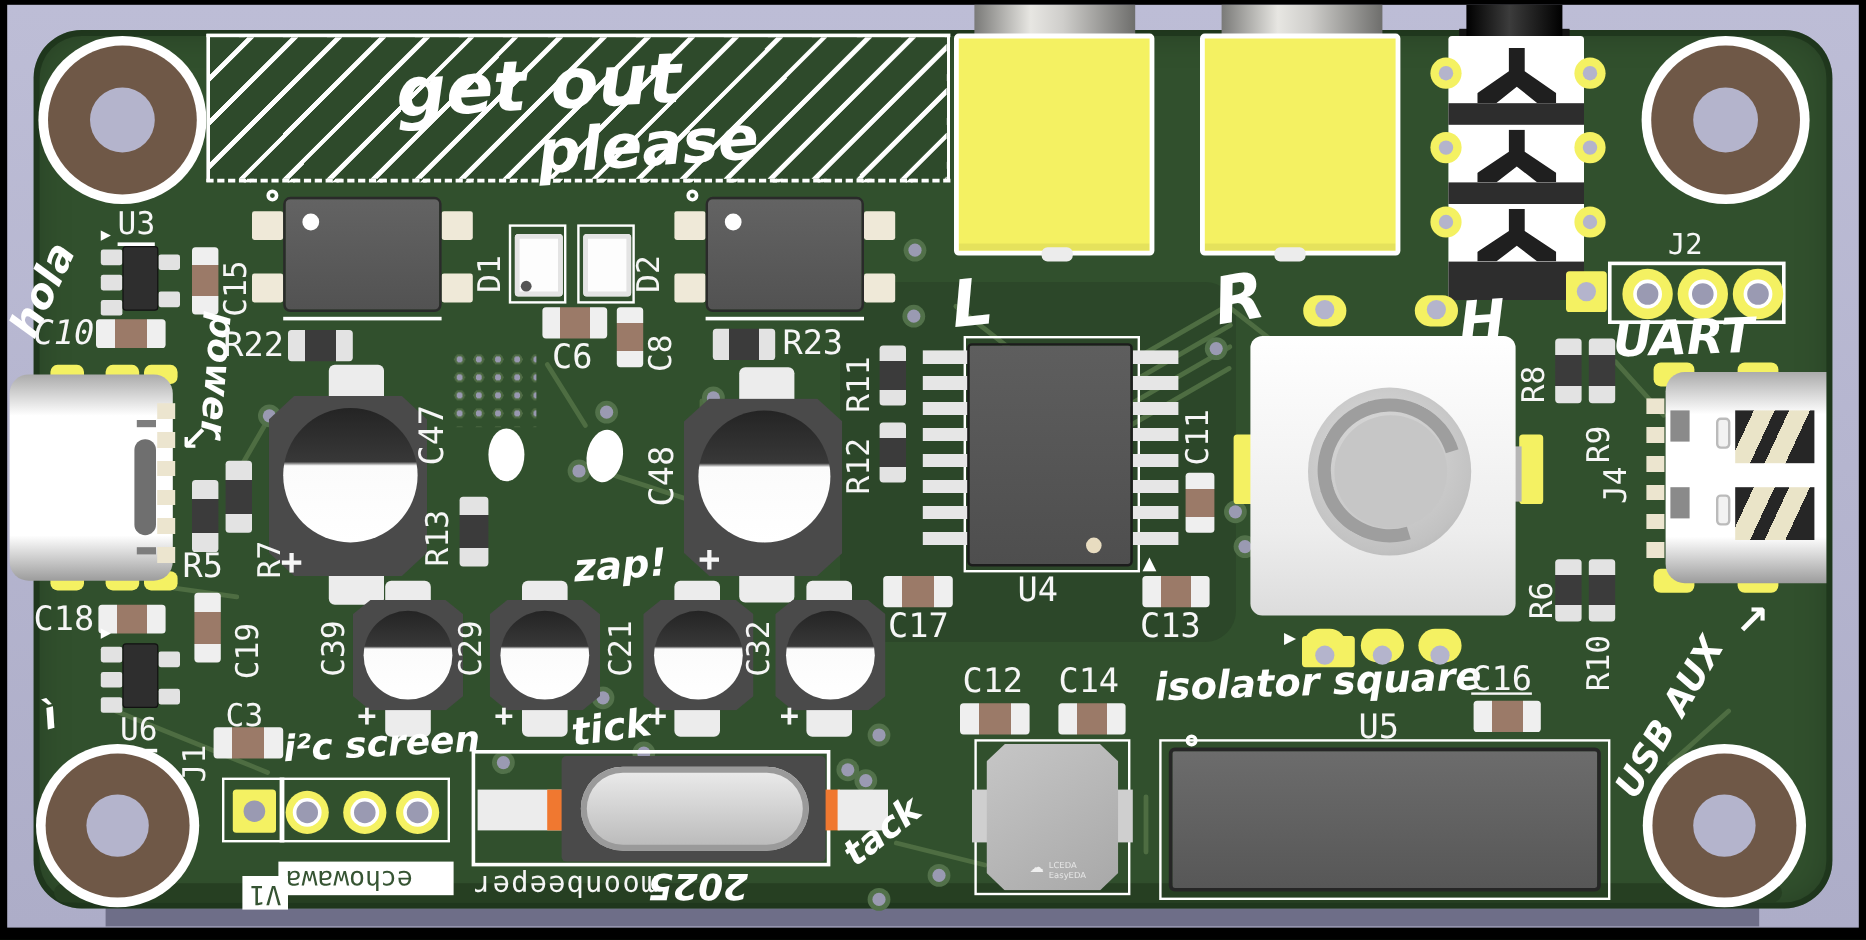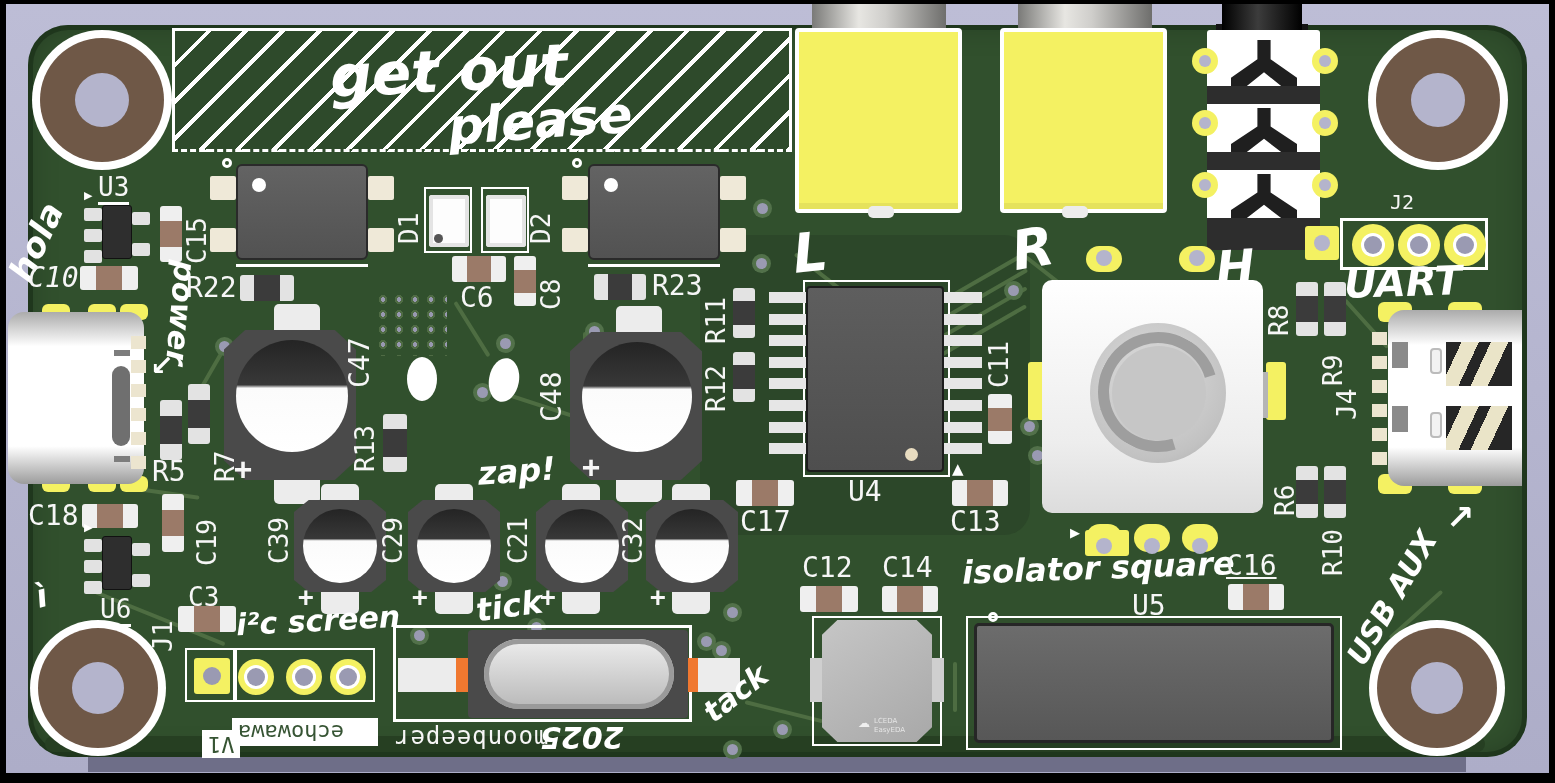--- a/index.html
+++ b/index.html
@@ -141,21 +141,21 @@
   <div class="silkbox" style="left:1340px;top:218px;width:148px;height:52px;border-width:3px;"></div>
   <div class="hole" style="left:1352px;top:224px;width:42px;height:42px;background:#f4f162;"></div>
   <div class="hole" style="left:1361px;top:233px;width:24px;height:24px;background:#fff;"></div>
   <div class="hole" style="left:1364px;top:236px;width:18px;height:18px;background:#9a9ab2;"></div>
   <div class="hole" style="left:1398px;top:224px;width:42px;height:42px;background:#f4f162;"></div>
   <div class="hole" style="left:1407px;top:233px;width:24px;height:24px;background:#fff;"></div>
   <div class="hole" style="left:1410px;top:236px;width:18px;height:18px;background:#9a9ab2;"></div>
   <div class="hole" style="left:1444px;top:224px;width:42px;height:42px;background:#f4f162;"></div>
   <div class="hole" style="left:1453px;top:233px;width:24px;height:24px;background:#fff;"></div>
   <div class="hole" style="left:1456px;top:236px;width:18px;height:18px;background:#9a9ab2;"></div>
-  <span class="silk" style="left:1390px;top:192px;font-size:20px;">J2</span>
+  <span class="silk" style="left:1390px;top:192px;font-size:24px;">J2</span>
   <span class="hand" style="left:1344px;top:262px;font-size:40px;transform:rotate(-2deg);">UART</span>
 
   <div class="pad-y" style="left:42px;top:304px;width:28px;height:16px;"></div>
   <div class="pad-y" style="left:88px;top:304px;width:28px;height:16px;"></div>
   <div class="pad-y" style="left:120px;top:304px;width:28px;height:16px;"></div>
   <div class="pad-y" style="left:42px;top:476px;width:28px;height:16px;"></div>
   <div class="pad-y" style="left:88px;top:476px;width:28px;height:16px;"></div>
   <div class="pad-y" style="left:120px;top:476px;width:28px;height:16px;"></div>
   <div style="left:8px;top:312px;width:136px;height:172px;border-radius:16px;background:linear-gradient(180deg,#ababab,#fff 20%,#fff 78%,#9c9c9c);"></div>
   <div class="pins-beige" style="left:131px;top:336px;width:15px;height:134px;"></div>

